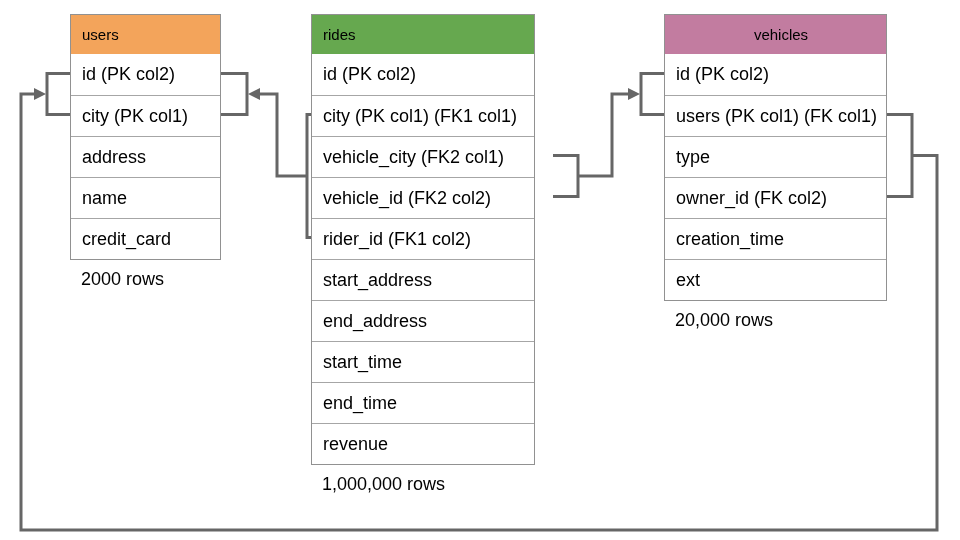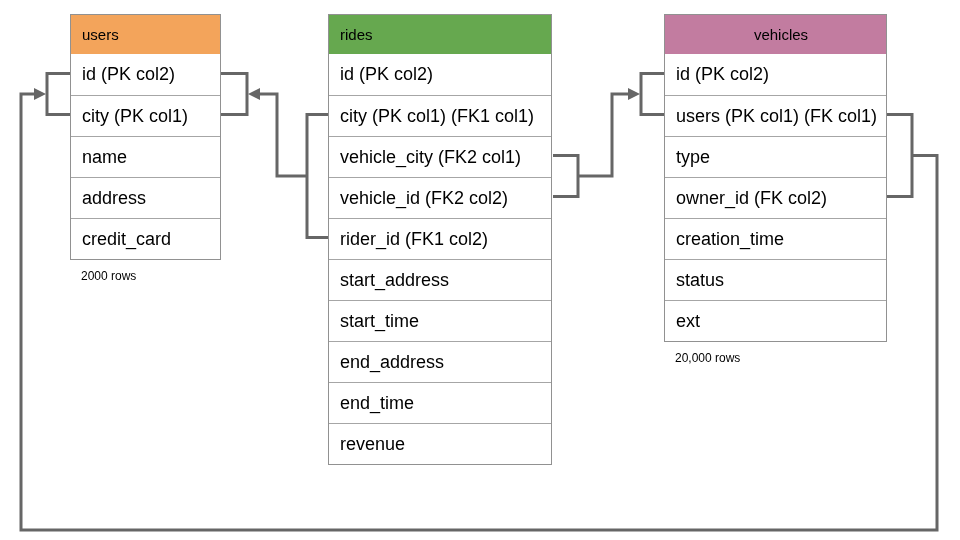--- a/index.html
+++ b/index.html
@@ -57,26 +57,26 @@
     color: #000000;
     border-top: 1px solid #a6a6a6;
     box-sizing: border-box;
     background: #ffffff;
     white-space: nowrap;
     overflow: hidden;
   }
   .caption {
     margin-top: 9px;
     padding-left: 11px;
-    font-size: 12px;
+    font-size: 18px;
     color: #000000;
     white-space: nowrap;
   }
   .w-users    { left: 70px;  width: 151px; }
-  .w-rides    { left: 328px; width: 224px; }
+  .w-rides    { left: 311px; width: 224px; }
   .w-vehicles { left: 664px; width: 223px; }
 </style>
 </head>
 <body>
 
 <div class="canvas">
 
   <svg class="connectors" viewBox="0 0 960 540">
 
     <polyline points="70,73.5 47,73.5 47,114.5 70,114.5" stroke="#666666"></polyline>
@@ -99,50 +99,50 @@
 
     <polyline points="912,155.5 937,155.5 937,530 21,530 21,94 35,94" stroke="#666666"></polyline>
     <polygon points="46,94 34,88 34,100" fill="#666666"></polygon>
   </svg>
 
   <div class="tbl-wrap w-users">
     <div class="tbl">
       <div class="hdr" style="background-color: rgb(243, 164, 91);">users</div>
       <div class="row" style="border-top:none">id (PK col2)</div>
       <div class="row">city (PK col1)</div>
+      <div class="row">address</div>
       <div class="row">name</div>
-      <div class="row">address</div>
       <div class="row">credit_card</div>
     </div>
     <div class="caption">2000 rows</div>
   </div>
 
   <div class="tbl-wrap w-rides">
     <div class="tbl">
       <div class="hdr" style="background-color: rgb(102, 168, 79);">rides</div>
       <div class="row" style="border-top:none">id (PK col2)</div>
       <div class="row">city (PK col1) (FK1 col1)</div>
       <div class="row">vehicle_city (FK2 col1)</div>
       <div class="row">vehicle_id (FK2 col2)</div>
       <div class="row">rider_id (FK1 col2)</div>
       <div class="row">start_address</div>
+      <div class="row">end_address</div>
       <div class="row">start_time</div>
-      <div class="row">end_address</div>
       <div class="row">end_time</div>
       <div class="row">revenue</div>
     </div>
+    <div class="caption">1,000,000 rows</div>
   </div>
 
   <div class="tbl-wrap w-vehicles">
     <div class="tbl">
       <div class="hdr" style="background-color: rgb(194, 124, 160); text-align: center;">vehicles</div>
       <div class="row" style="border-top:none">id (PK col2)</div>
       <div class="row">users (PK col1) (FK col1)</div>
       <div class="row">type</div>
       <div class="row">owner_id (FK col2)</div>
       <div class="row">creation_time</div>
-      <div class="row">status</div>
       <div class="row">ext</div>
     </div>
     <div class="caption">20,000 rows</div>
   </div>
 
 </div>
 
 </body></html>

